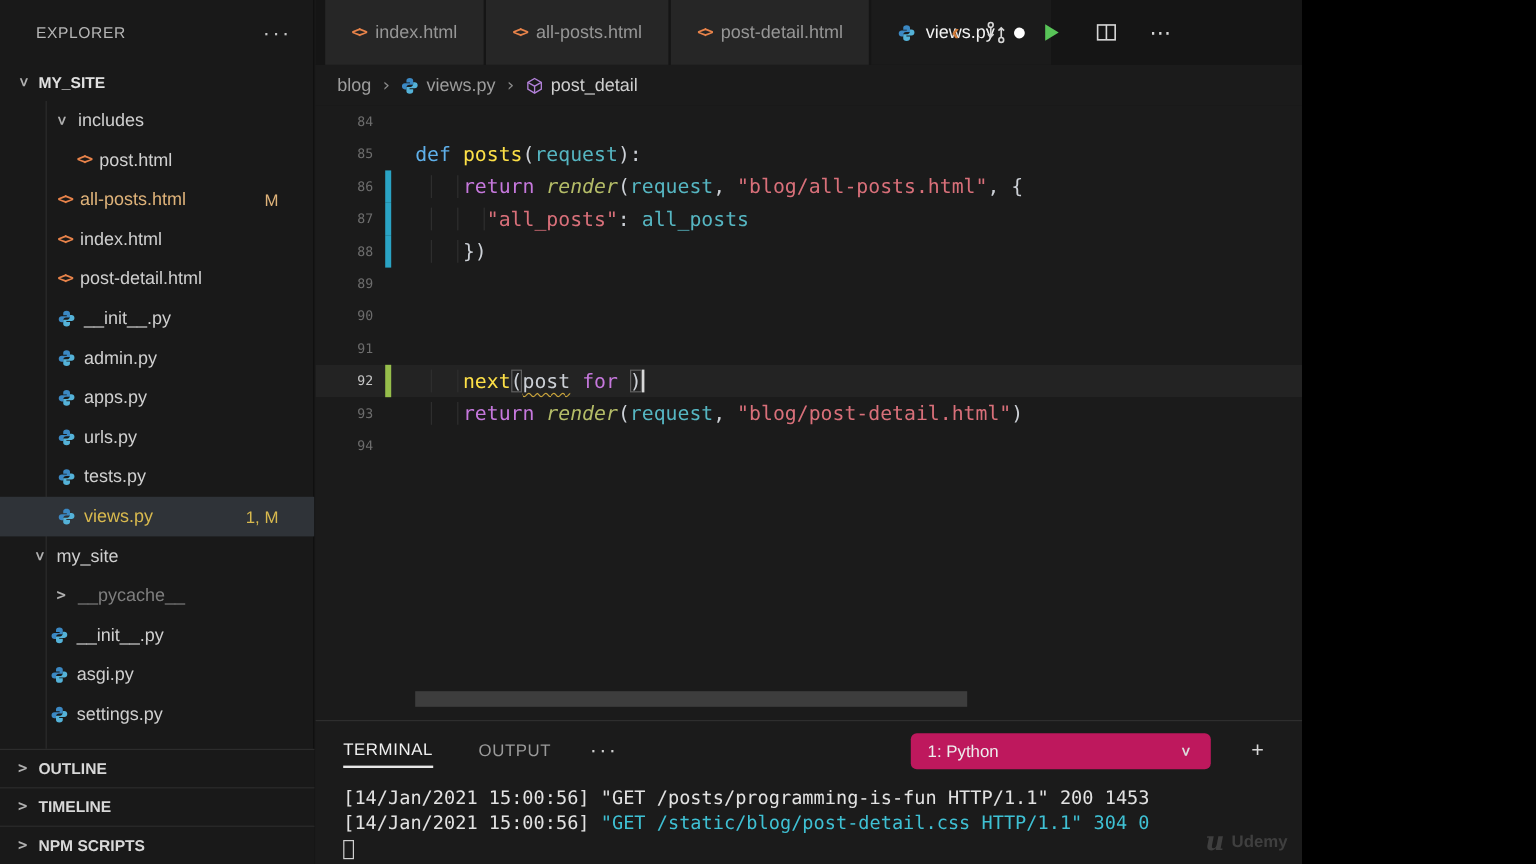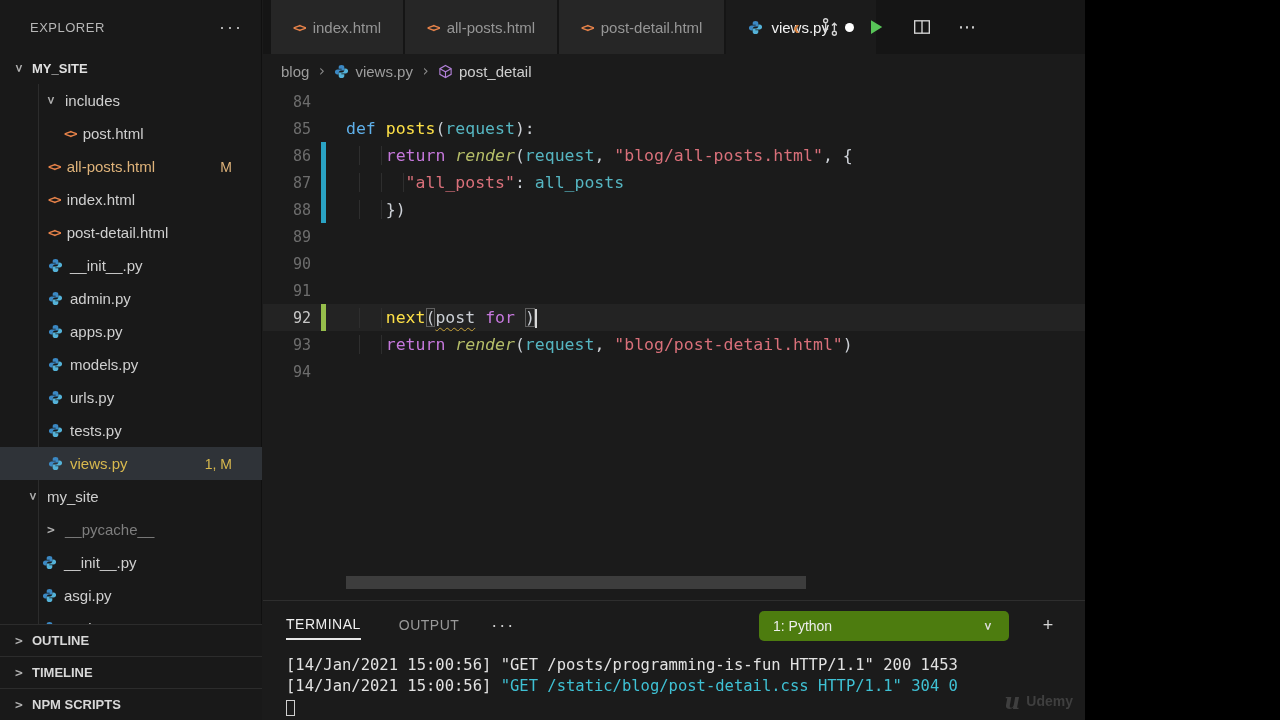--- a/index.html
+++ b/index.html
@@ -48,21 +48,21 @@
   .breadcrumbs { height:34px; display:flex; align-items:center; padding-left:18px; background:#1b1b1b; font-size:15px; color:#9d9d9d; }
   .crumb { display:flex; align-items:center; }
   .crumb .icon { display:flex; margin-right:6px; }
   .crumb-sep { margin:0 8px; color:#8a8a8a; font-family:"DejaVu Sans Mono", monospace; }
   .crumb:last-child { color:#cfcfcf; }
 
   
   .editor { position:absolute; top:88px; left:0; width:1017px; height:512px; background:#1b1b1b; font-family:"DejaVu Sans Mono", monospace; }
   .code-line { position:relative; height:27px; display:flex; align-items:center; font-size:16.5px; }
   .code-line.current { background:rgba(255,255,255,0.035); }
-  .ln-num { width:48px; text-align:right; color:#6d6d6d; font-size:15px; flex:none; }
+  .ln-num { width:48px; text-align:right; color:#6d6d6d; font-size:11px; flex:none; }
   .code-line.current .ln-num { color:#c7c7c7; }
   .git-bar { width:5px; height:27px; margin-left:10px; flex:none; background:transparent; }
   .git-bar.modified { background:#2aa3c4; }
   .git-bar.added { background:#96be4b; }
   .code-text { position:relative; margin-left:20px; white-space:pre; color:#ccd0d6; }
   .ig { position:absolute; top:0; bottom:0; width:1px; background:#2e2e2e; }
   .tok-kw { color:#5fb0ea; }
   .tok-kw2 { color:#c678dd; }
   .tok-fn { color:#b5bd68;font-style:italic; }
   .tok-name { color:#fde047; }
@@ -78,21 +78,21 @@
   .vscroll-mark-teal { position:absolute; left:994px; top:476px; width:5px; height:24px; background:#2aa3c4; }
   .vscroll-mark-yellow { position:absolute; left:994px; top:506px; width:16px; height:9px; background:#b8a11c; }
 
   
   .panel { position:absolute; left:0; top:600px; width:1017px; height:120px; background:#1b1b1b; border-top:1px solid #2e2e2e; }
   .panel-header { position:relative; height:48px; display:flex; align-items:center; padding-left:23px; }
   .panel-tab { display:flex; align-items:center; margin-right:38px; font-size:14px; letter-spacing:0.5px; color:#9a9a9a; padding:6px 0; }
   .panel-tab.active { color:#efefef; border-bottom:2px solid #e7e7e7; }
   .panel-badge { margin-left:10px; width:22px; height:22px; border-radius:50%; background:#4b4b4b; color:#e8e8e8; font-size:12px; display:flex; align-items:center; justify-content:center; }
   .panel-more { color:#cfcfcf; font-size:18px; letter-spacing:2px; margin-left:-6px; }
-  .shell-select { position:absolute; left:496px; top:10px; width:250px; height:30px; background:#4d7c0f; border-radius:5px; display:flex; align-items:center; justify-content:space-between; padding:0 14px; font-size:14px; color:#eee; }
+  .shell-select { position:absolute; left:496px; top:10px; width:250px; height:30px; background:#be185d; border-radius:5px; display:flex; align-items:center; justify-content:space-between; padding:0 14px; font-size:14px; color:#eee; }
   .shell-select .chev { color:#ddd; }
   .panel-icons { position:absolute; left:774px; top:10px; display:flex; gap:26px; }
   .panel-icons .act { width:22px; height:28px; display:flex; align-items:center; justify-content:center; color:#d6d6d6; font-size:18px; }
   .terminal { padding:6px 0 0 23px; font-family:"DejaVu Sans Mono", monospace; font-size:15.5px; line-height:21px; color:#e2e2e2; }
   .term-line { white-space:pre; }
   .term-cyan { color:#3fc1d4; }
   .term-cursor { display:inline-block; width:9px; height:16px; border:1px solid #cfcfcf; vertical-align:middle; }
 
   .watermark { position:absolute; right:12px; bottom:6px; display:flex; align-items:center; gap:6px; color:#3f3f3f; }
   .watermark .logo { font-family:"DejaVu Serif", serif; font-style:italic; font-weight:bold; font-size:22px; }
@@ -162,29 +162,20 @@
           </span>
           <span class="label">apps.py</span>
         </div>
         <div class="tree-row" style="padding-left: 48px;">
           <span style="display: flex;">
             <svg width="15" height="15" viewBox="0 0 16 16">
               <path d="M8 1C6 1 5 1.9 5 3.2V5h3.2v.8H3.6C2.1 5.8 1 6.9 1 8.5S2.1 11.2 3.6 11.2H5V9.6C5 8.2 6.1 7 7.5 7H11V3.2C11 1.9 10 1 8 1z" fill="#3b88c3"></path>
               <path d="M8 15c2 0 3-.9 3-2.2V11H7.8v-.8h4.6c1.5 0 2.6-1.1 2.6-2.7S13.9 4.8 12.4 4.8H11v1.6C11 7.8 9.9 9 8.5 9H5v3.8C5 14.1 6 15 8 15z" fill="#54b2d8"></path>
             </svg>
           </span>
-          <span class="label">models.py</span>
-        </div>
-        <div class="tree-row" style="padding-left: 48px;">
-          <span style="display: flex;">
-            <svg width="15" height="15" viewBox="0 0 16 16">
-              <path d="M8 1C6 1 5 1.9 5 3.2V5h3.2v.8H3.6C2.1 5.8 1 6.9 1 8.5S2.1 11.2 3.6 11.2H5V9.6C5 8.2 6.1 7 7.5 7H11V3.2C11 1.9 10 1 8 1z" fill="#3b88c3"></path>
-              <path d="M8 15c2 0 3-.9 3-2.2V11H7.8v-.8h4.6c1.5 0 2.6-1.1 2.6-2.7S13.9 4.8 12.4 4.8H11v1.6C11 7.8 9.9 9 8.5 9H5v3.8C5 14.1 6 15 8 15z" fill="#54b2d8"></path>
-            </svg>
-          </span>
           <span class="label">urls.py</span>
         </div>
         <div class="tree-row" style="padding-left: 48px;">
           <span style="display: flex;">
             <svg width="15" height="15" viewBox="0 0 16 16">
               <path d="M8 1C6 1 5 1.9 5 3.2V5h3.2v.8H3.6C2.1 5.8 1 6.9 1 8.5S2.1 11.2 3.6 11.2H5V9.6C5 8.2 6.1 7 7.5 7H11V3.2C11 1.9 10 1 8 1z" fill="#3b88c3"></path>
               <path d="M8 15c2 0 3-.9 3-2.2V11H7.8v-.8h4.6c1.5 0 2.6-1.1 2.6-2.7S13.9 4.8 12.4 4.8H11v1.6C11 7.8 9.9 9 8.5 9H5v3.8C5 14.1 6 15 8 15z" fill="#54b2d8"></path>
             </svg>
           </span>
           <span class="label">tests.py</span>

